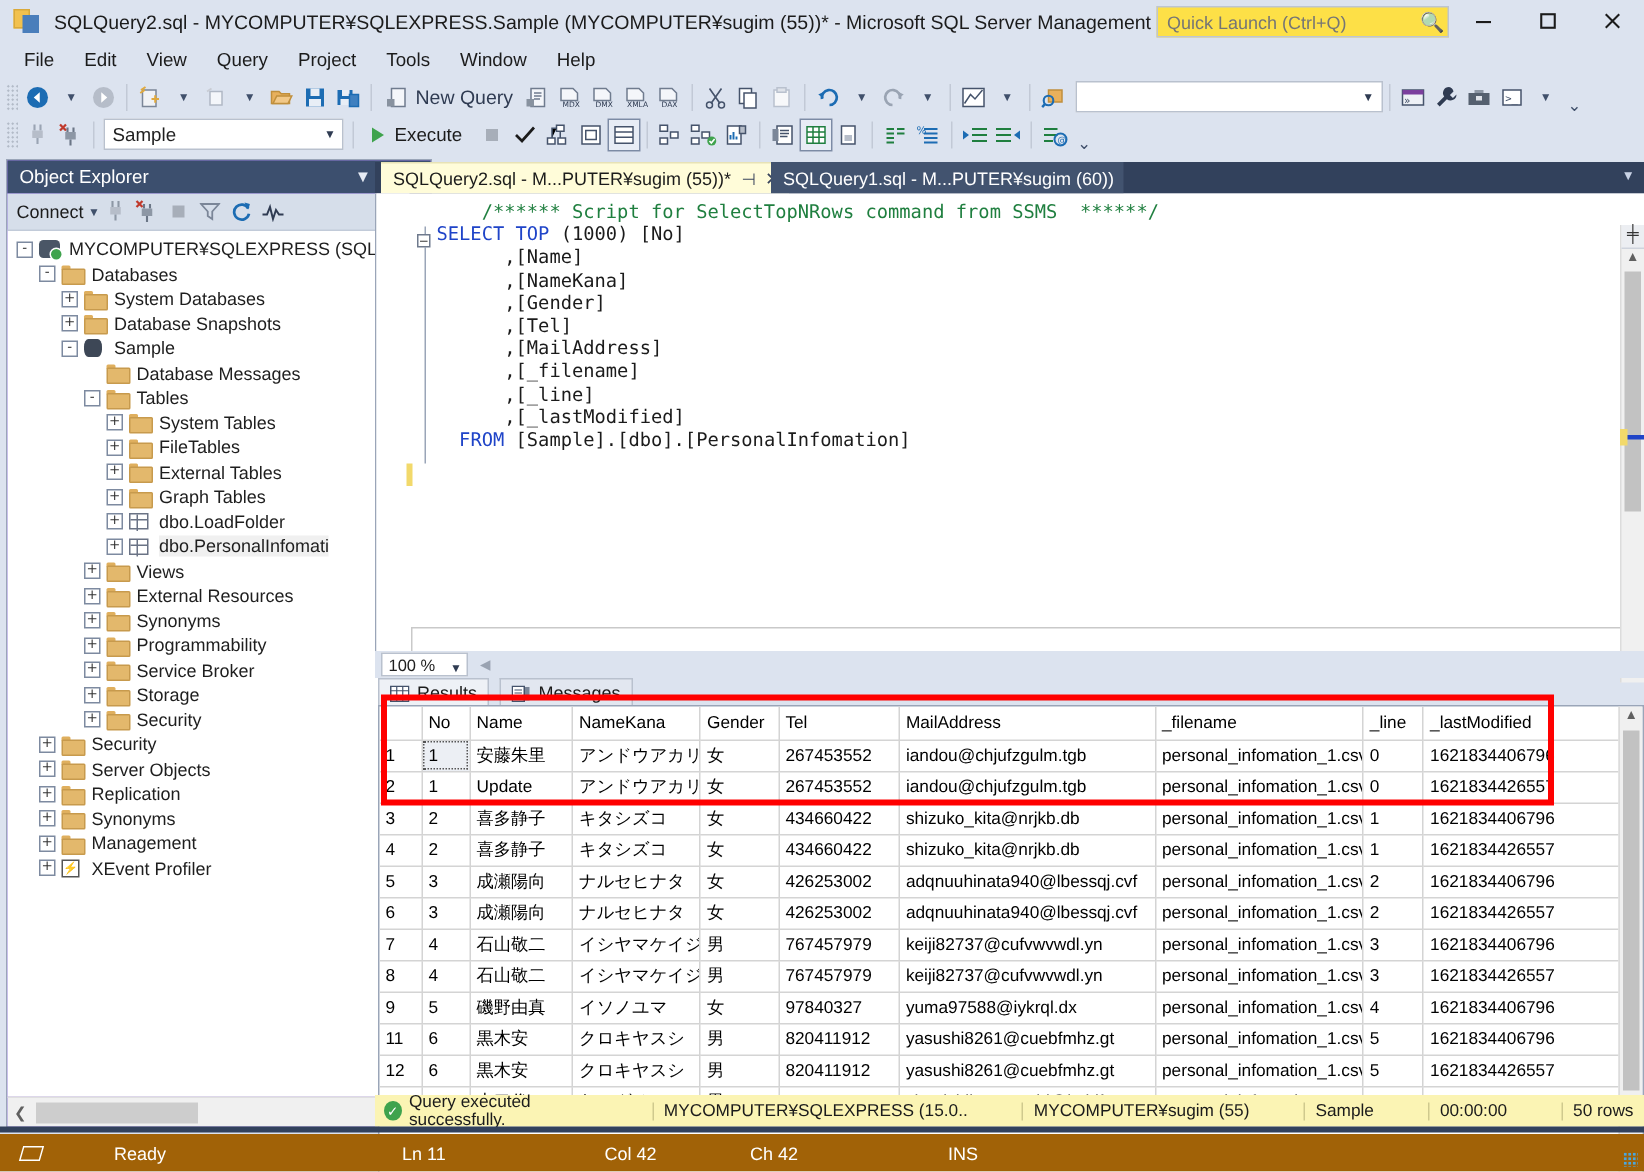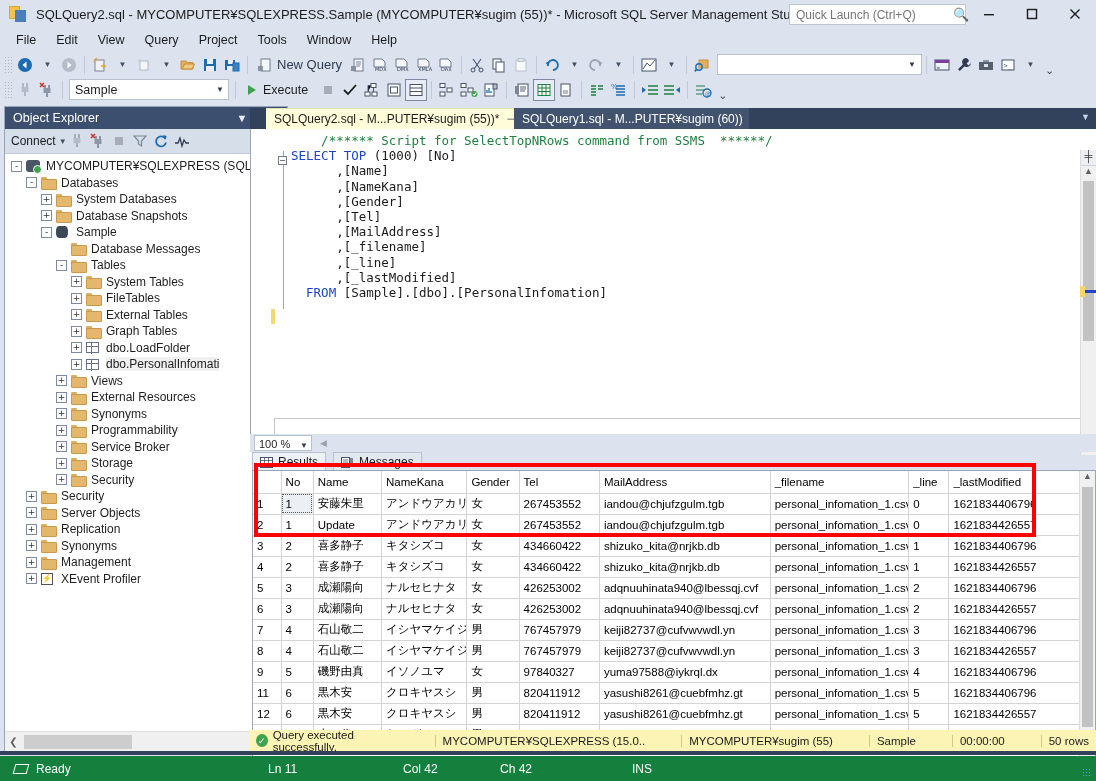--- a/index.html
+++ b/index.html
@@ -23,22 +23,22 @@
   .app-logo {
     width: 22px; height: 20px; margin-left: 8px; margin-right: 6px;
     position: relative; flex: none;
   }
   .app-logo .sq1 { position: absolute; left: 1px; top: 2px; width: 11px; height: 13px; background: #f2c14e; border:1px solid #d9a93a;}
   .app-logo .sq2 { position: absolute; left: 7px; top: 6px; width: 11px; height: 12px; background: #4a7ebb; }
   .title-text {
     font-size: 13px; color: #1b1b1b; white-space: nowrap;
   }
   .quick-launch {
-    position: absolute; right: 130px; top: 4px; width: 177px; height: 21px;
-    background: #ffffff; border: 1px solid #bdc5d1;
+    position: absolute; right: 130px; top: 4px; width: 195px; height: 21px;
+    background: #fde047; border: 1px solid #bdc5d1;
     display: flex; align-items: center;
   }
   .quick-launch input {
     border: 0; outline: 0; flex: 1; height: 19px; font-size: 12px;
     color: #6e7276; padding-left: 6px; background: transparent;
     font-family: "Liberation Sans", sans-serif;
   }
   .ql-icon { width: 20px; text-align: center; color: #4c4c4c; font-size: 13px; }
   .winbtn {
     position: absolute; top: 0; width: 43px; height: 28px;
@@ -145,21 +145,21 @@
   .editor-wrap {
     position: absolute; left: 250px; top: 108px; width: 846px; height: 620px;
   }
   .tabstrip {
     position:absolute; top:0; left:0; width: 846px; height: 21px; background:#32415c;
   }
   .tab {
     position:absolute; top:0; height:21px; display:flex; align-items:center;
     font-size: 12px; padding: 0 6px 0 8px; white-space:nowrap;
   }
-  .tab.active { left:16px; background:#fffcd9; color:#1b1b1b; border-top:1px solid #e7e2b6;}
+  .tab.active { left:4px; background:#fffcd9; color:#1b1b1b; border-top:1px solid #e7e2b6;}
   .tab.inactive { left:264px; background:#42536f; color:#ffffff; }
   .tab .pin { margin-left:7px; font-size:11px; color:#39445c; }
   .tab .x { margin-left:6px; font-size:12px; color:#39445c; }
   .tabstrip .dd { position:absolute; right:6px; top:4px; font-size:9px; color:#c9d3e6;}
 
   .code-area {
     position:absolute; top:21px; left:0; width: 846px; height: 305px;
     background:#ffffff; border-left:1px solid #9aa5b8;
   }
   .code-margin {
@@ -246,22 +246,22 @@
     position:absolute; left:250px; top:730px; width:846px; height:21px;
     background:#fbf4b4; display:flex; align-items:center; font-size:11.5px; color:#1b1b1b;
   }
   .rs-ok { width:13px;height:13px;border-radius:50%;background:#3fa34d;color:#fff;
      font-size:9px;display:flex;align-items:center;justify-content:center;margin:0 5px 0 6px;}
   .rs-right { margin-left:auto; display:flex; align-items:center; }
   .rs-cell { padding: 0 7px; border-left:1px solid #cfc98e; white-space:nowrap;margin-left:29px;}
 
   
   .statusbar {
-    position:absolute; left:0; bottom:0; width:1096px; height:25px; background:#15803d;
-    color:#fff; display:flex; align-items:center; font-size:12px;
+    position:absolute; left:0; bottom:0; width:1096px; height:25px; background:#a16207;
+    color:#fff; display:flex; align-items:center; font-size:12px;gap:40px;
   }
   .sb-ready-ico { width:14px; height:10px; margin-left:14px; margin-right:8px;
     border:1.6px solid #fff; transform: skewX(-16deg);}
   .sb-pos { position:absolute; }
   .sb-grip { position:absolute; right:4px; bottom:3px; width:10px; height:10px;
     background-image: radial-gradient(#4aa6de 40%, transparent 41%); background-size:3px 3px;}
   .divider-h {
     position:absolute; left:0; width:1096px; height:4px; background:#32415c;
   }
 </style>

